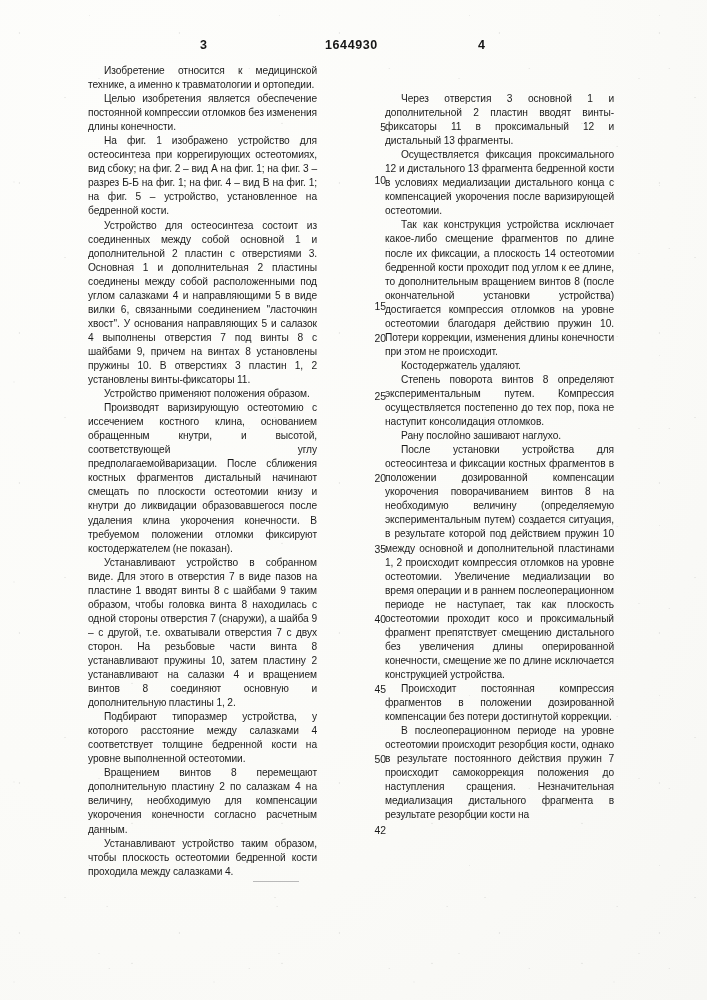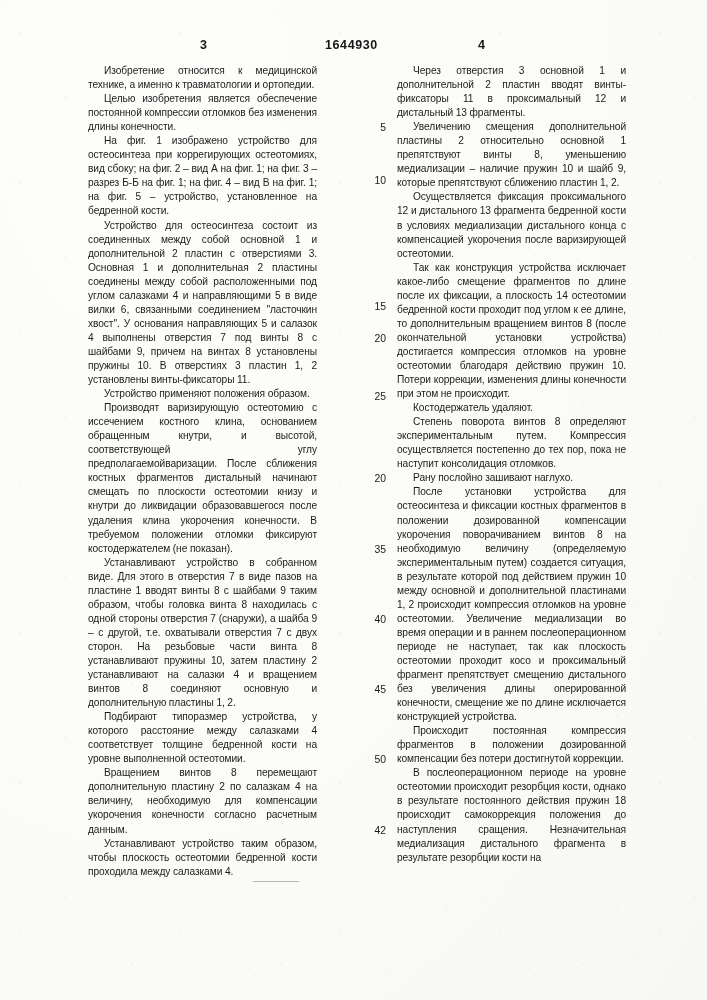--- a/index.html
+++ b/index.html
@@ -72,21 +72,21 @@
     top: 0;
     width: 229px;
     font-size: 10.2px;
     line-height: 14.05px;
     text-align: justify;
     text-justify: inter-word;
     color: #1b1b1b;
     -webkit-font-smoothing: none;
   }
   .col-left  { left: 0; }
-  .col-right { left: 309px; }
+  .col-right { left: 297px; margin-top: 28px; }
 
   .col p {
     margin: 0;
     text-indent: 16px;
     text-align: justify;
     word-spacing: -0.1px;
     letter-spacing: -0.08px;
   }
 
   
@@ -154,28 +154,27 @@
         <span class="ln" style="top: 410.45px;">20</span>
         <span class="ln" style="top: 480.7px;">35</span>
         <span class="ln" style="top: 550.95px;">40</span>
         <span class="ln" style="top: 621.2px;">45</span>
         <span class="ln" style="top: 691.45px;">50</span>
         <span class="ln" style="top: 761.7px;">42</span>
       </div>
 
     <div class="col col-right" id="col-right">
         <p>Через отверстия 3 основной 1 и дополнительной 2 пластин вводят винты-фиксаторы 11 в проксимальный 12 и дистальный 13 фрагменты.</p>
-        <p>Увеличению смещения дополнительной пластины 2 относительно основной 1 препятствуют винты 8, уменьшению медиализации – наличие пружин 10 и шайб 9, которые препятствуют сближению пластин 1, 2.</p>
         <p>Осуществляется фиксация проксимального 12 и дистального 13 фрагмента бедренной кости в условиях медиализации дистального конца с компенсацией укорочения после варизирующей остеотомии.</p>
         <p>Так как конструкция устройства исключает какое-либо смещение фрагментов по длине после их фиксации, а плоскость 14 остеотомии бедренной кости проходит под углом к ее длине, то дополнительным вращением винтов 8 (после окончательной установки устройства) достигается компрессия отломков на уровне остеотомии благодаря действию пружин 10. Потери коррекции, изменения длины конечности при этом не происходит.</p>
         <p>Костодержатель удаляют.</p>
         <p>Степень поворота винтов 8 определяют экспериментальным путем. Компрессия осуществляется постепенно до тех пор, пока не наступит консолидация отломков.</p>
         <p>Рану послойно зашивают наглухо.</p>
         <p>После установки устройства для остеосинтеза и фиксации костных фрагментов в положении дозированной компенсации укорочения поворачиванием винтов 8 на необходимую величину (определяемую экспериментальным путем) создается ситуация, в результате которой под действием пружин 10 между основной и дополнительной пластинами 1, 2 происходит компрессия отломков на уровне остеотомии. Увеличение медиализации во время операции и в раннем послеоперационном периоде не наступает, так как плоскость остеотомии проходит косо и проксимальный фрагмент препятствует смещению дистального без увеличения длины оперированной конечности, смещение же по длине исключается конструкцией устройства.</p>
         <p>Происходит постоянная компрессия фрагментов в положении дозированной компенсации без потери достигнутой коррекции.</p>
-        <p>В послеоперационном периоде на уровне остеотомии происходит резорбция кости, однако в результате постоянного действия пружин 18 происходит самокоррекция положения до наступления сращения. Незначительная медиализация дистального фрагмента в результате резорбции кости на</p>
+        <p>В послеоперационном периоде на уровне остеотомии происходит резорбция кости, однако в результате постоянного действия пружин 7 происходит самокоррекция положения до наступления сращения. Незначительная медиализация дистального фрагмента в результате резорбции кости на</p>
       </div>
 
   </div>
 
   <div class="stray-mark"></div>
 
 </div>
 
 </body></html>

